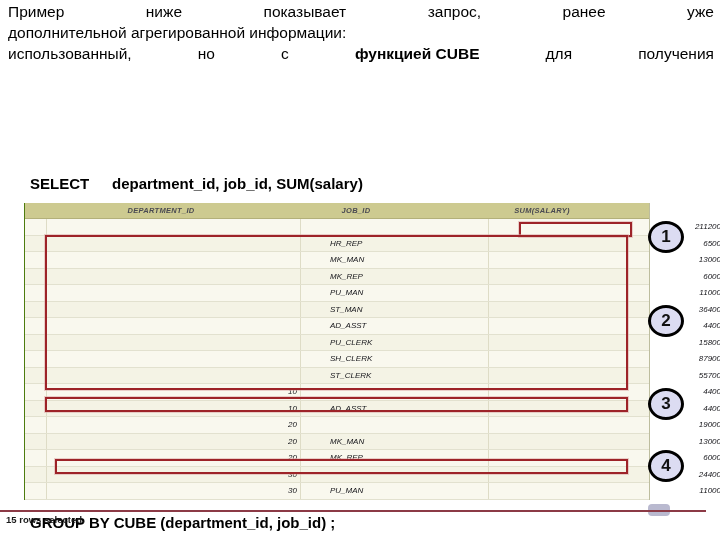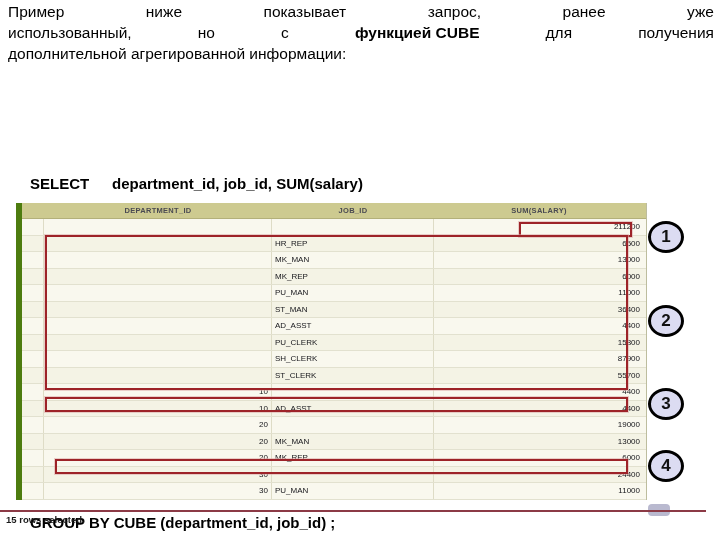--- a/index.html
+++ b/index.html
@@ -56,26 +56,27 @@
     margin-top: 44px;
   }
   .sql-kw {
     display: inline-block;
     min-width: 82px;
   }
 
   
   .grid {
     position: absolute;
-    left: 16px;
+    left: 24px;
     top: 203px;
     width: 624px;
     background: #f7f6ea;
-    border-left: 6px solid #4d7c0f;
+    border-left: 1px solid #4d7c0f;
     border-right: 1px solid #bdbd9e;
+    font-style: italic;
   }
   .grid-head {
     display: flex;
     height: 15px;
     background: #cdca90;
     border-bottom: 1px solid #b3b07a;
     align-items: center;
   }
   .grid-head .cell {
     font-size: 7.5px;
@@ -91,20 +92,21 @@
   .c-job    { width: 162px; flex: 0 0 162px; }
   .c-sum    { width: 210px; flex: 0 0 210px; }
 
   .grid-body { position: relative; }
   .grow {
     display: flex;
     height: 15.5px;
     align-items: center;
     border-bottom: 1px solid #e2e1cf;
     background: #f9f8ee;
+    gap: 26px;
   }
   .grow:nth-child(even) { background: #f4f3e5; }
   .grow .cell {
     font-size: 8px;
     color: #15151a;
     overflow: hidden;
     white-space: nowrap;
     height: 100%;
     display: flex;
     align-items: center;
@@ -186,29 +188,29 @@
 
 <div class="intro">
   <span class="line just">
     <span>Пример</span>
     <span>ниже</span>
     <span>показывает</span>
     <span>запрос,</span>
     <span>ранее</span>
     <span>уже</span>
   </span>
+  <span class="line" style="text-align-last:left;">дополнительной агрегированной информации:</span>
   <span class="line just">
     <span>использованный,</span>
     <span>но</span>
     <span>с</span>
     <b>функцией CUBE</b>
     <span>для</span>
     <span>получения</span>
   </span>
-  <span class="line" style="text-align-last:left;">дополнительной агрегированной информации:</span>
 </div>
 
 <div class="sql">
   <span class="sql-row"><span class="sql-kw">SELECT</span><span>department_id, job_id, SUM(salary)</span></span>
   <span class="sql-row"><span class="sql-kw">FROM</span><span>employees</span></span>
   <span class="sql-row"><span class="sql-kw">WHERE</span><span>department_id &lt; 60</span></span>
   <span class="sql-row"><span>GROUP BY CUBE (department_id, job_id) ;</span></span>
 </div>
 
 <div class="grid">

